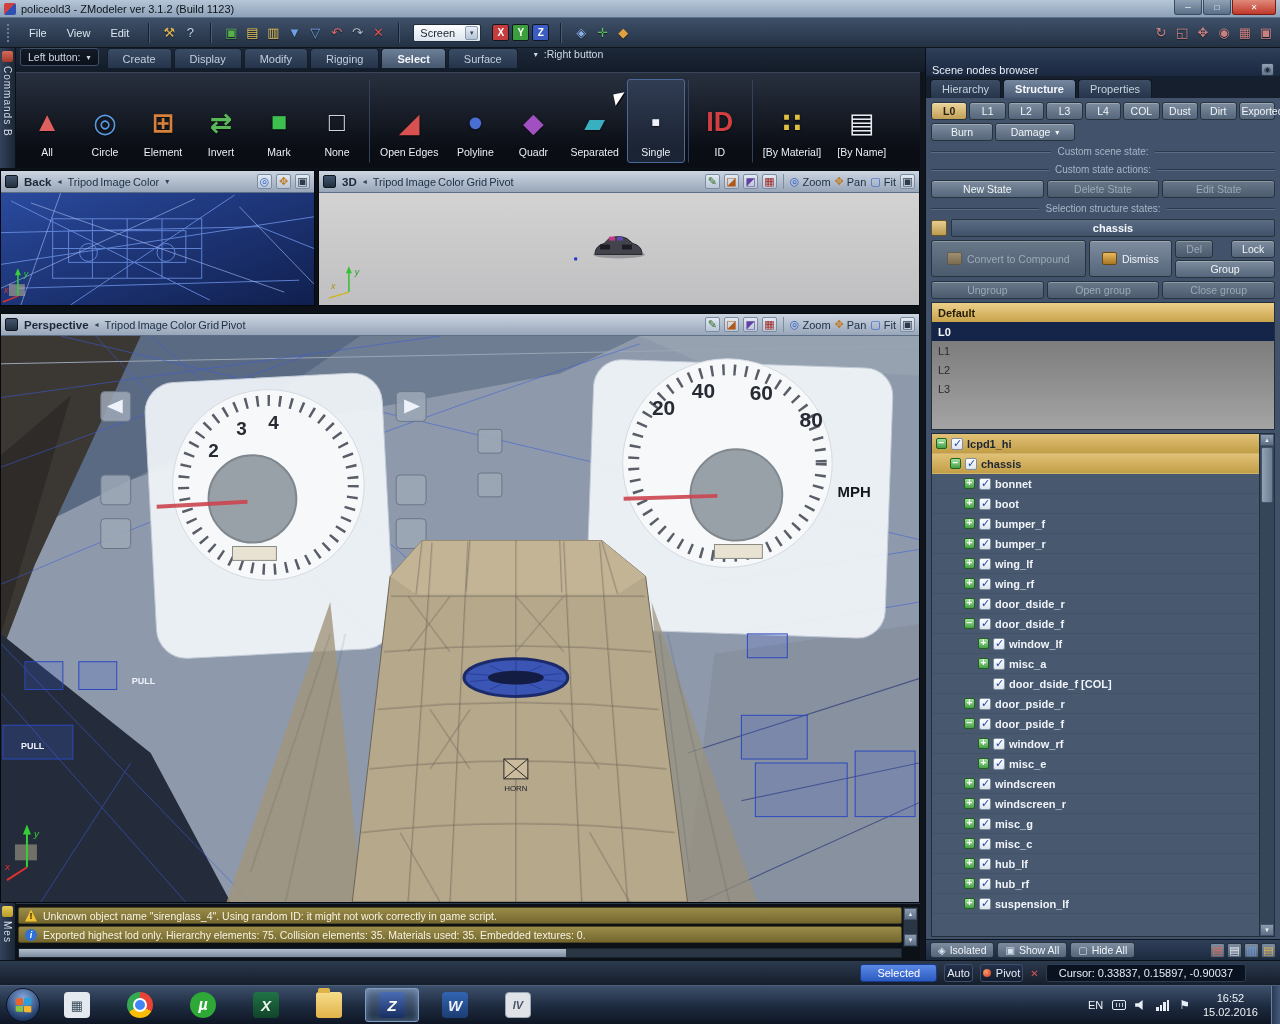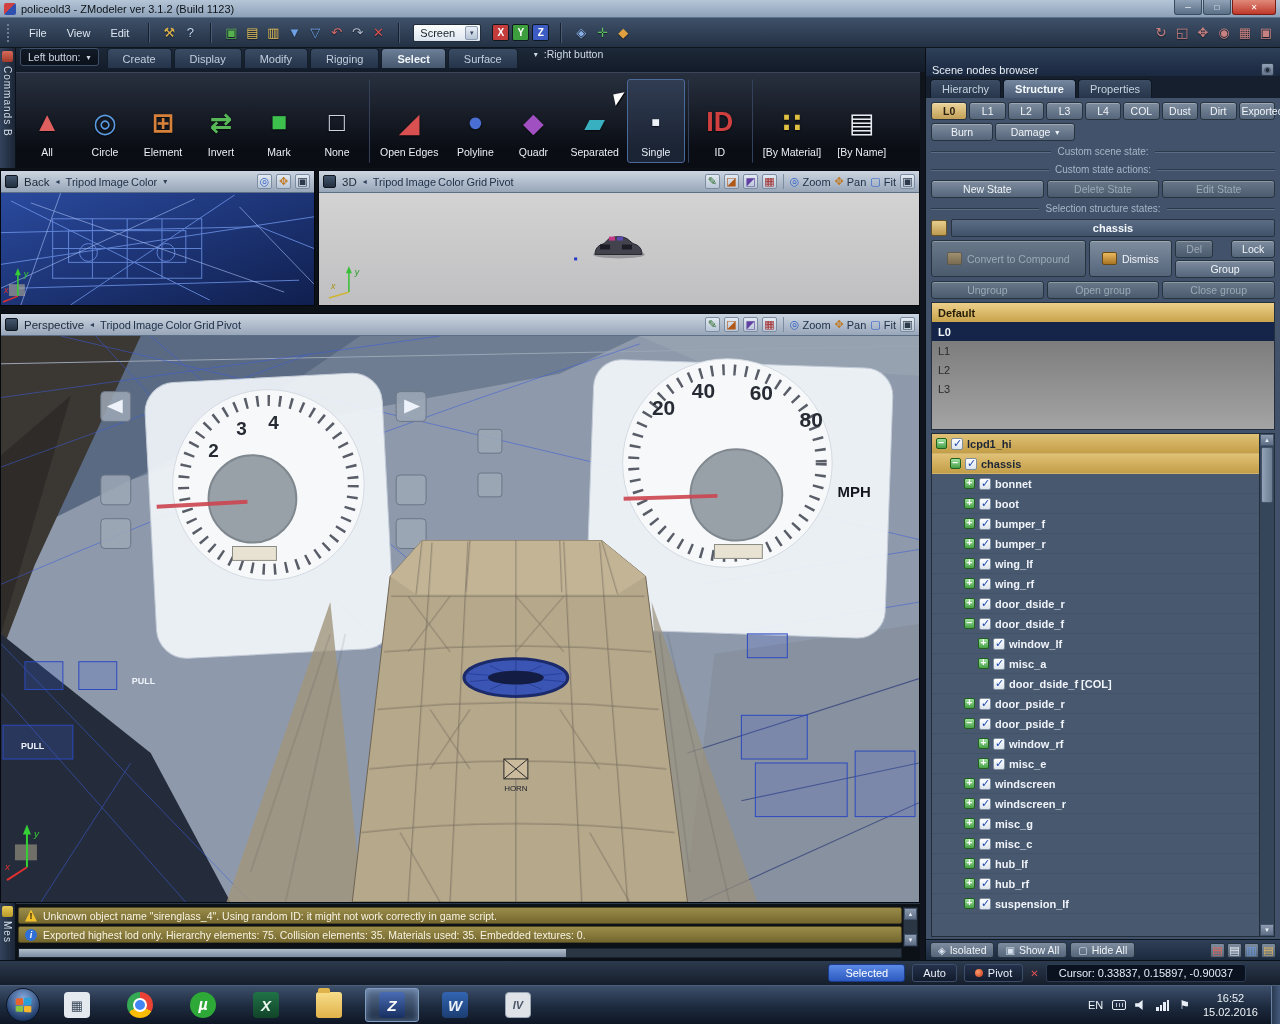--- a/index.html
+++ b/index.html
@@ -58,21 +58,21 @@
 .cursor-arrow{position:absolute;left:598px;top:16px;color:#fff;font-size:15px;text-shadow:0 0 1px #000,1px 1px 1px #000;transform:rotate(-12deg);z-index:50}
 
 
 .work{position:absolute;left:0;top:168px;width:920px;height:735px;background:#0c1017;z-index:10}
 .vp{position:absolute;border:1px solid #05080d;display:flex;flex-direction:column}
 #vp-back{left:0;top:2px;width:315px;height:136px}
 #vp-3d{left:318px;top:2px;width:602px;height:136px}
 #vp-persp{left:0;top:145px;width:920px;height:590px}
 .vp-tb{height:22px;background:linear-gradient(#ccd5e1,#98a6b9);display:flex;align-items:center;padding:0 4px;gap:6px;color:#1c2838;border-bottom:1px solid #5d6f86;flex:0 0 auto}
 .vp-lico{width:13px;height:13px;background:linear-gradient(#44566e,#22303f);border:1px solid #10161e;border-radius:2px;flex:0 0 auto}
-.vp-label{font-weight:normal;font-size:11.5px}
+.vp-label{font-weight:bold;font-size:11.5px}
 .vp-arrow{font-size:8px;color:#2e405a}
 .vp-menus{display:flex;gap:2px}
 .vm{font-size:11px;color:#20324a}
 .vp-right{margin-left:auto;display:flex;align-items:center;gap:4px}
 .vpi{width:15px;height:15px;border-radius:2px;display:flex;align-items:center;justify-content:center;font-size:11px;background:linear-gradient(#e2e9f1,#b9c6d6);border:1px solid #7c8da2}
 .vp-ctl{display:flex;align-items:center;gap:3px;font-size:11px;color:#20324a}
 .vp-ctl .ci{font-size:11px}
 .vpsep{width:1px;height:15px;background:#7c8da2;margin:0 2px}
 .vp-content{position:relative;overflow:hidden;flex:1}
 .vp-content svg{display:block;width:100%;height:100%}
@@ -87,21 +87,21 @@
 .info .msg-ico{background:#2f6fd6;color:#fff;border-radius:50%}
 .info .msg-ico::before{content:"i";font-style:italic}
 .msg-vsb{position:absolute;right:2px;top:3px;width:15px;height:40px;background:#2b3645;border:1px solid #1a222e;display:flex;flex-direction:column;justify-content:space-between}
 .sb-btn{height:12px;background:linear-gradient(#8d9cb0,#5d6d84);color:#e8eef6;font-size:6px;display:flex;align-items:center;justify-content:center;border:1px solid #42536a}
 .msg-hsb{position:absolute;left:18px;bottom:2px;width:884px;height:10px;background:#2b3645;border:1px solid #1a222e}
 .msg-hsb .thumb{width:62%;height:100%;background:linear-gradient(#b2bdcb,#7c8ca0)}
 
 
 .statusbar{position:absolute;left:0;top:960px;width:1280px;height:25px;background:linear-gradient(#2c3a4e,#151e2b);border-top:1px solid #0a1018;display:flex;align-items:center;justify-content:flex-end;gap:7px;padding-right:34px;z-index:31}
 .st-selected{background:linear-gradient(#5b8ae6,#2d5ac0);border:1px solid #1a3a8a;border-radius:3px;color:#fff;padding:2px 16px}
-.st-btn{background:linear-gradient(#24314b,#131c2e);border:1px solid #3c4e6a;border-radius:3px;color:#e8eef6;padding:2px 10px;display:flex;gap:5px;align-items:center}
+.st-btn{background:linear-gradient(#24314b,#131c2e);border:1px solid #3c4e6a;border-radius:3px;color:#e8eef6;padding:2px 2px;display:flex;gap:5px;align-items:center}
 .pivot-dot{width:8px;height:8px;border-radius:50%;background:radial-gradient(circle at 35% 35%,#ff9a6a,#c23a1a)}
 .st-x{color:#e05050;font-size:10px;font-weight:bold}
 .st-cursor{background:#0a1220;border:1px solid #2c3c54;border-radius:3px;color:#e4ecf6;padding:2px 12px}
 
 
 .taskbar{position:absolute;left:0;top:985px;width:1280px;height:39px;background:linear-gradient(#3d4f6b,#1d2a3e 55%,#0e1624);border-top:1px solid #4c5f7a;display:flex;align-items:center;padding:0 0 0 6px;z-index:32}
 .startorb{width:34px;height:34px;border-radius:50%;background:radial-gradient(circle at 50% 30%,#86aade,#24406e 70%,#101e38);border:1px solid #0b1424;display:flex;align-items:center;justify-content:center;margin-right:10px}
 .winflag{width:16px;height:14px;display:grid;grid-template-columns:1fr 1fr;grid-template-rows:1fr 1fr;gap:1px;transform:perspective(30px) rotateY(-14deg)}
 .winflag i{border-radius:1px;display:block}
 .wf1{background:#e8642c}.wf2{background:#8cc63e}.wf3{background:#2a9fd8}.wf4{background:#f8b62c}

